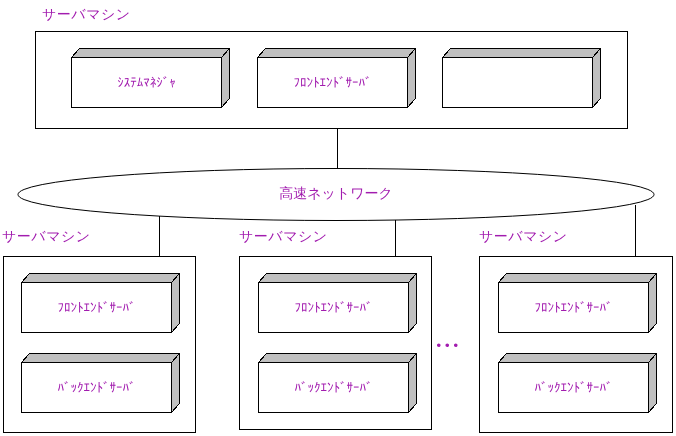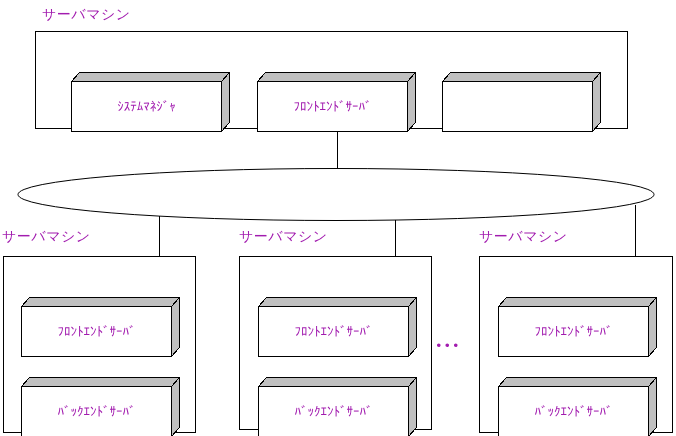--- a/index.html
+++ b/index.html
@@ -34,21 +34,21 @@
     white-space:nowrap;
     letter-spacing:0.5px;
   }
   .net-label{
     position:absolute;
     left:236px;top:186px;width:200px;
     text-align:center;
     font-size:14px;line-height:16px;
     white-space:nowrap;
   }
-  .box3d{position:absolute;width:159px;height:68px;margin-top:24px;}
+  .box3d{position:absolute;width:159px;height:68px;}
   .box3d svg{position:absolute;left:0;top:0;}
   .box3d .shade{fill:var(--shade);stroke:var(--line);stroke-width:1;}
   .box3d .face{fill:var(--face);stroke:var(--line);stroke-width:1;}
   .box3d-label{
     position:absolute;left:0;top:9px;width:151px;height:51px;
     display:flex;align-items:center;justify-content:center;
     font-size:13px;
     white-space:nowrap;
   }
   .dots{
@@ -94,20 +94,21 @@
   </div>
 
   <div class="box3d" style="left:442px;top:48px">
     <svg width="159" height="60" shape-rendering="crispEdges">
       <polygon class="shade" points="0.5,9.5 8.5,0.5 158.5,0.5 150.5,9.5"></polygon>
       <polygon class="shade" points="150.5,9.5 158.5,0.5 158.5,50.5 150.5,59.5"></polygon>
       <rect class="face" x="0.5" y="9.5" width="150" height="50"></rect>
     </svg>
   </div>
 
+  <div class="net-label">高速ネットワーク</div>
 
   <div class="label" style="left:2px;top:229px">サーバマシン</div>
   <div class="machine-box" style="left:3px;top:256px;width:193px;height:177px"></div>
   <div class="box3d" style="left:21px;top:273px">
     <svg width="159" height="60" shape-rendering="crispEdges">
       <polygon class="shade" points="0.5,9.5 8.5,0.5 158.5,0.5 150.5,9.5"></polygon>
       <polygon class="shade" points="150.5,9.5 158.5,0.5 158.5,50.5 150.5,59.5"></polygon>
       <rect class="face" x="0.5" y="9.5" width="150" height="50"></rect>
     </svg>
     <span class="box3d-label">ﾌﾛﾝﾄｴﾝﾄﾞｻｰﾊﾞ</span>

